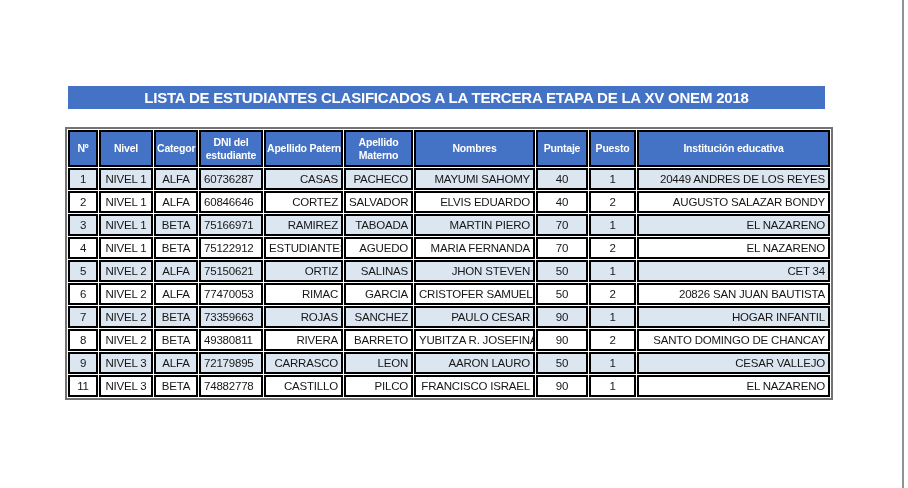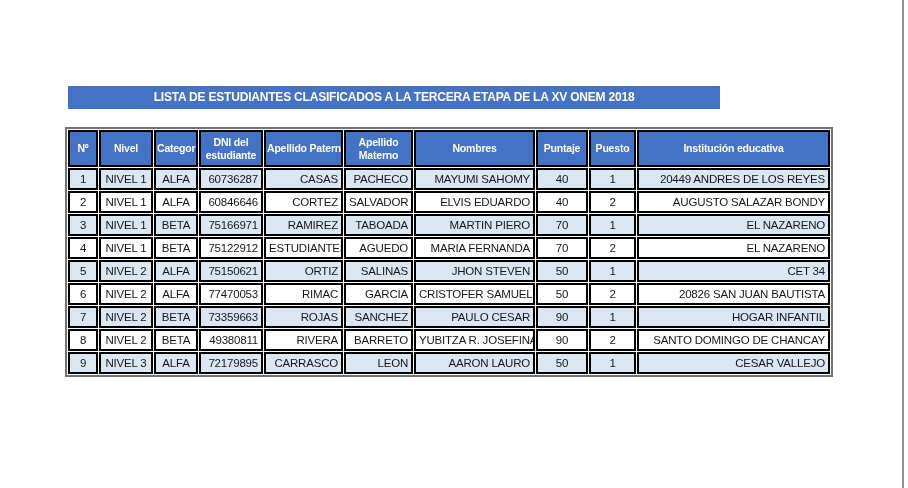--- a/index.html
+++ b/index.html
@@ -2,22 +2,22 @@
 <html><head>
 <meta charset="utf-8">
 <style>
   html,body{margin:0;padding:0;}
   body{
     width:908px;height:488px;background:#ffffff;
     font-family:"Liberation Sans",sans-serif;
     position:relative;overflow:hidden;
   }
   .title-bar{
-    position:absolute;left:68px;top:86px;width:652px;height:23px;
-    background:#4472c4;color:#ffffff;font-weight:bold;font-size:12px;
+    position:absolute;left:68px;top:86px;width:757px;height:23px;
+    background:#4472c4;color:#ffffff;font-weight:bold;font-size:15px;
     line-height:23px;text-align:center;letter-spacing:-0.2px;
     white-space:nowrap;overflow:hidden;
   }
   table.students{
     position:absolute;left:65px;top:127px;width:760px;
     table-layout:fixed;border-collapse:separate;border-spacing:1px;
     border:2px solid #737373;background:#ffffff;
   }
   table.students th, table.students td{
     border:2px solid #000;box-sizing:border-box;overflow:hidden;
@@ -26,21 +26,21 @@
     background:#4472c4;color:#ffffff;font-weight:bold;font-size:10.5px;
     line-height:1.15;text-align:center;vertical-align:middle;height:37px;
     padding:1px 1px;letter-spacing:-0.2px;
   }
   th.oneline{white-space:nowrap;}
   table.students td{
     font-size:11.5px;color:#161616;height:22px;vertical-align:middle;
     white-space:nowrap;padding:0 3px;letter-spacing:-0.2px;
   }
   td.center{text-align:center;}
-  td.right{text-align:right;margin-top:8px;}
+  td.right{margin-top:8px;}
   td.left{text-align:right;margin-left:19px;}
   tbody tr:nth-child(odd) td{background:#dce6f1;}
   tbody tr:nth-child(even) td{background:#ffffff;}
   .page-edge{
     position:absolute;left:902px;top:0;width:2px;height:488px;background:#929292;
   }
 </style>
 </head>
 <body>
 
@@ -175,16 +175,28 @@
       <td class="center">NIVEL 3</td>
       <td class="center">ALFA</td>
       <td class="right">72179895</td>
       <td class="left">CARRASCO</td>
       <td class="left">LEON</td>
       <td class="left">AARON LAURO</td>
       <td class="center">50</td>
       <td class="center">1</td>
       <td class="left">CESAR VALLEJO</td>
     </tr>
+    <tr>
+      <td class="center">11</td>
+      <td class="center">NIVEL 3</td>
+      <td class="center">BETA</td>
+      <td class="right">74882778</td>
+      <td class="left">CASTILLO</td>
+      <td class="left">PILCO</td>
+      <td class="left">FRANCISCO ISRAEL</td>
+      <td class="center">90</td>
+      <td class="center">1</td>
+      <td class="left">EL NAZARENO</td>
+    </tr>
   </tbody>
 </table>
 
 <div class="page-edge"></div>
 
 </body></html>

